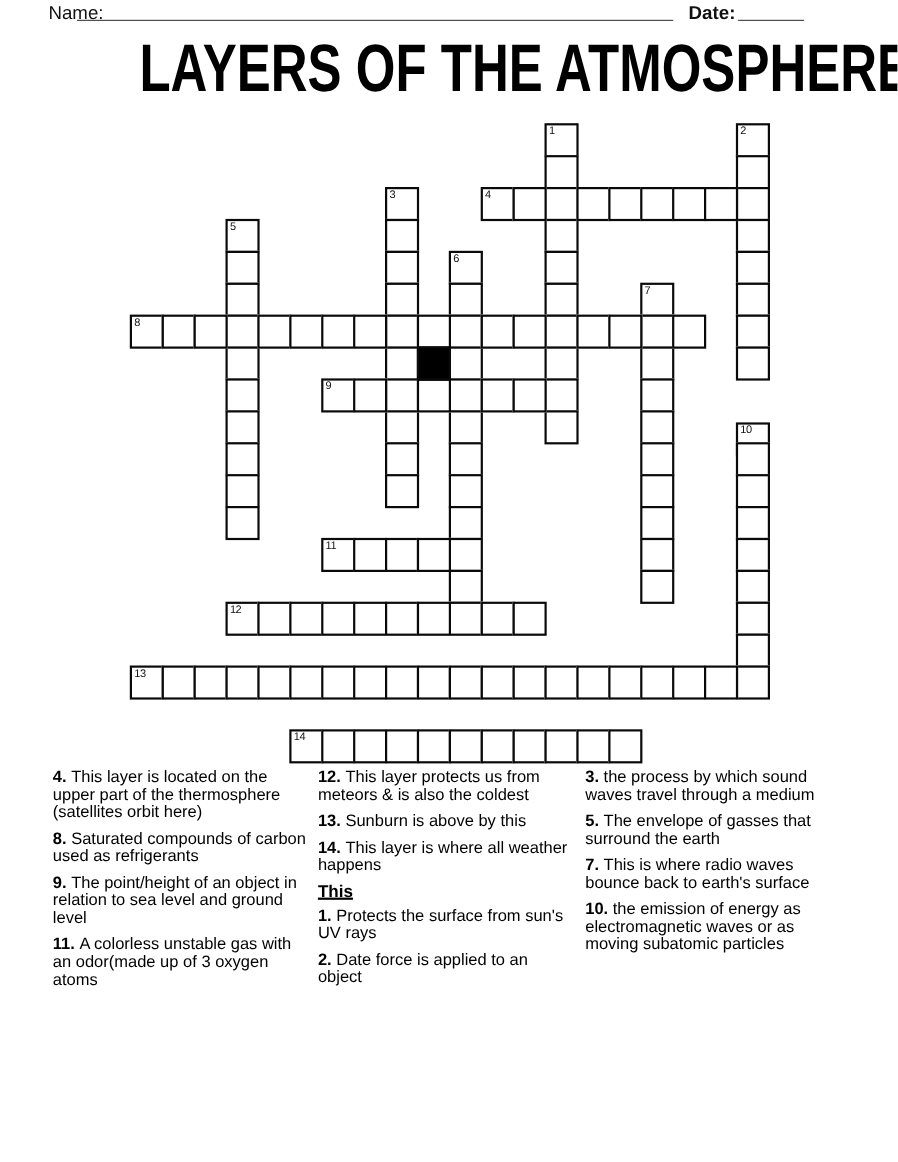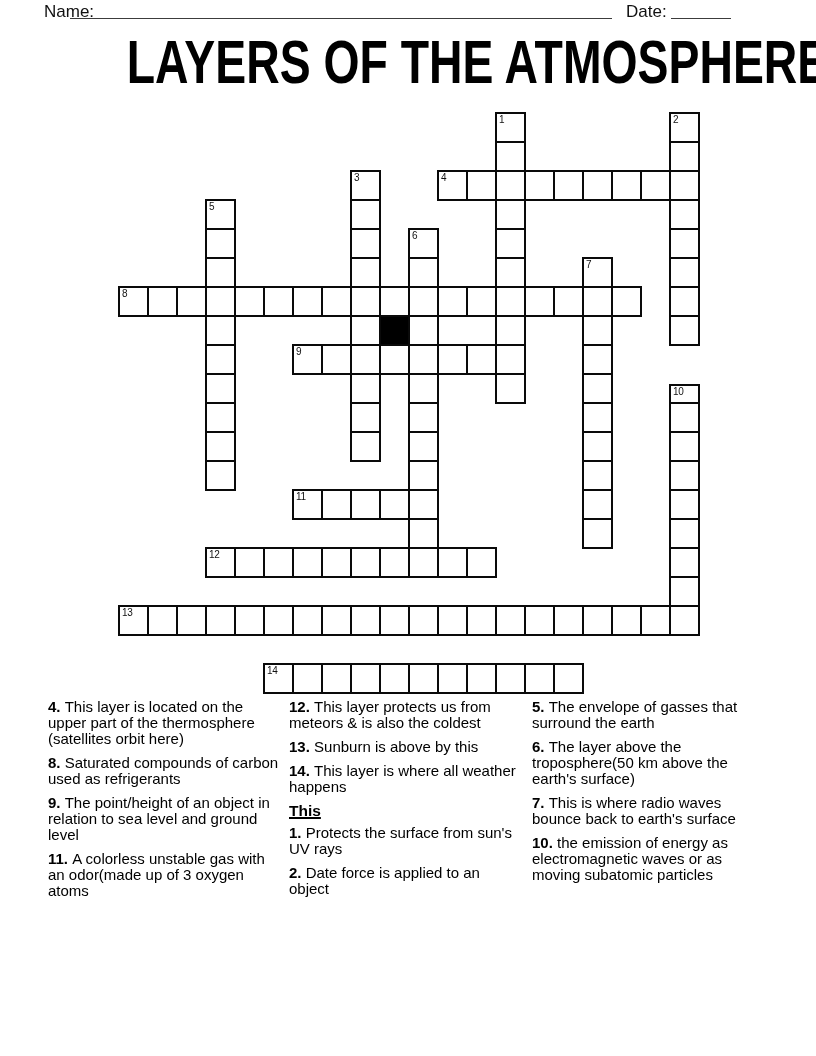--- a/index.html
+++ b/index.html
@@ -4,21 +4,21 @@
 <style>
   html,body{margin:0;padding:0;background:#fff;}
   .page{position:relative;width:816px;height:1056px;background:#ffffff;overflow:hidden;
         font-family:"Liberation Sans",sans-serif;color:#000;}
 
   
   .label{position:absolute;top:2px;font-size:17px;color:#111;}
   .name-label{left:44px;}
   .name-line{position:absolute;left:70px;top:1px;width:542px;height:17px;
              border-bottom:1.6px solid #3c3c3c;}
-  .date-label{left:626px;}
+  .date-label{left:626px;font-weight:bold;}
   .date-line{position:absolute;left:671px;top:1px;width:60px;height:17px;
              border-bottom:1.6px solid #3c3c3c;}
 
   
   .title-wrap{position:absolute;left:16px;top:32px;width:808px;text-align:center;}
   .title{display:inline-block;font-size:61px;font-weight:700;line-height:60px;
          letter-spacing:0px;transform:scaleX(0.76);transform-origin:50% 50%;
          white-space:nowrap;}
 
   
@@ -232,20 +232,20 @@
       </div>
       <div class="clue-col">
         <div class="clue"><span class="clue-num">12. </span><span>This layer protects us from meteors &amp; is also the coldest</span></div>
         <div class="clue"><span class="clue-num">13. </span><span>Sunburn is above by this</span></div>
         <div class="clue"><span class="clue-num">14. </span><span>This layer is where all weather happens</span></div>
         <div class="clue-header">This</div>
         <div class="clue"><span class="clue-num">1. </span><span>Protects the surface from sun's UV rays</span></div>
         <div class="clue"><span class="clue-num">2. </span><span>Date force is applied to an object</span></div>
       </div>
       <div class="clue-col">
+        <div class="clue"><span class="clue-num">3. </span><span>the process by which sound waves travel through a medium</span></div>
         <div class="clue"><span class="clue-num">5. </span><span>The envelope of gasses that surround the earth</span></div>
-        <div class="clue"><span class="clue-num">6. </span><span>The layer above the troposphere(50 km above the earth's surface)</span></div>
         <div class="clue"><span class="clue-num">7. </span><span>This is where radio waves bounce back to earth's surface</span></div>
         <div class="clue"><span class="clue-num">10. </span><span>the emission of energy as electromagnetic waves or as moving subatomic particles</span></div>
       </div>
     </div>
 
 </div>
 
 </body></html>

